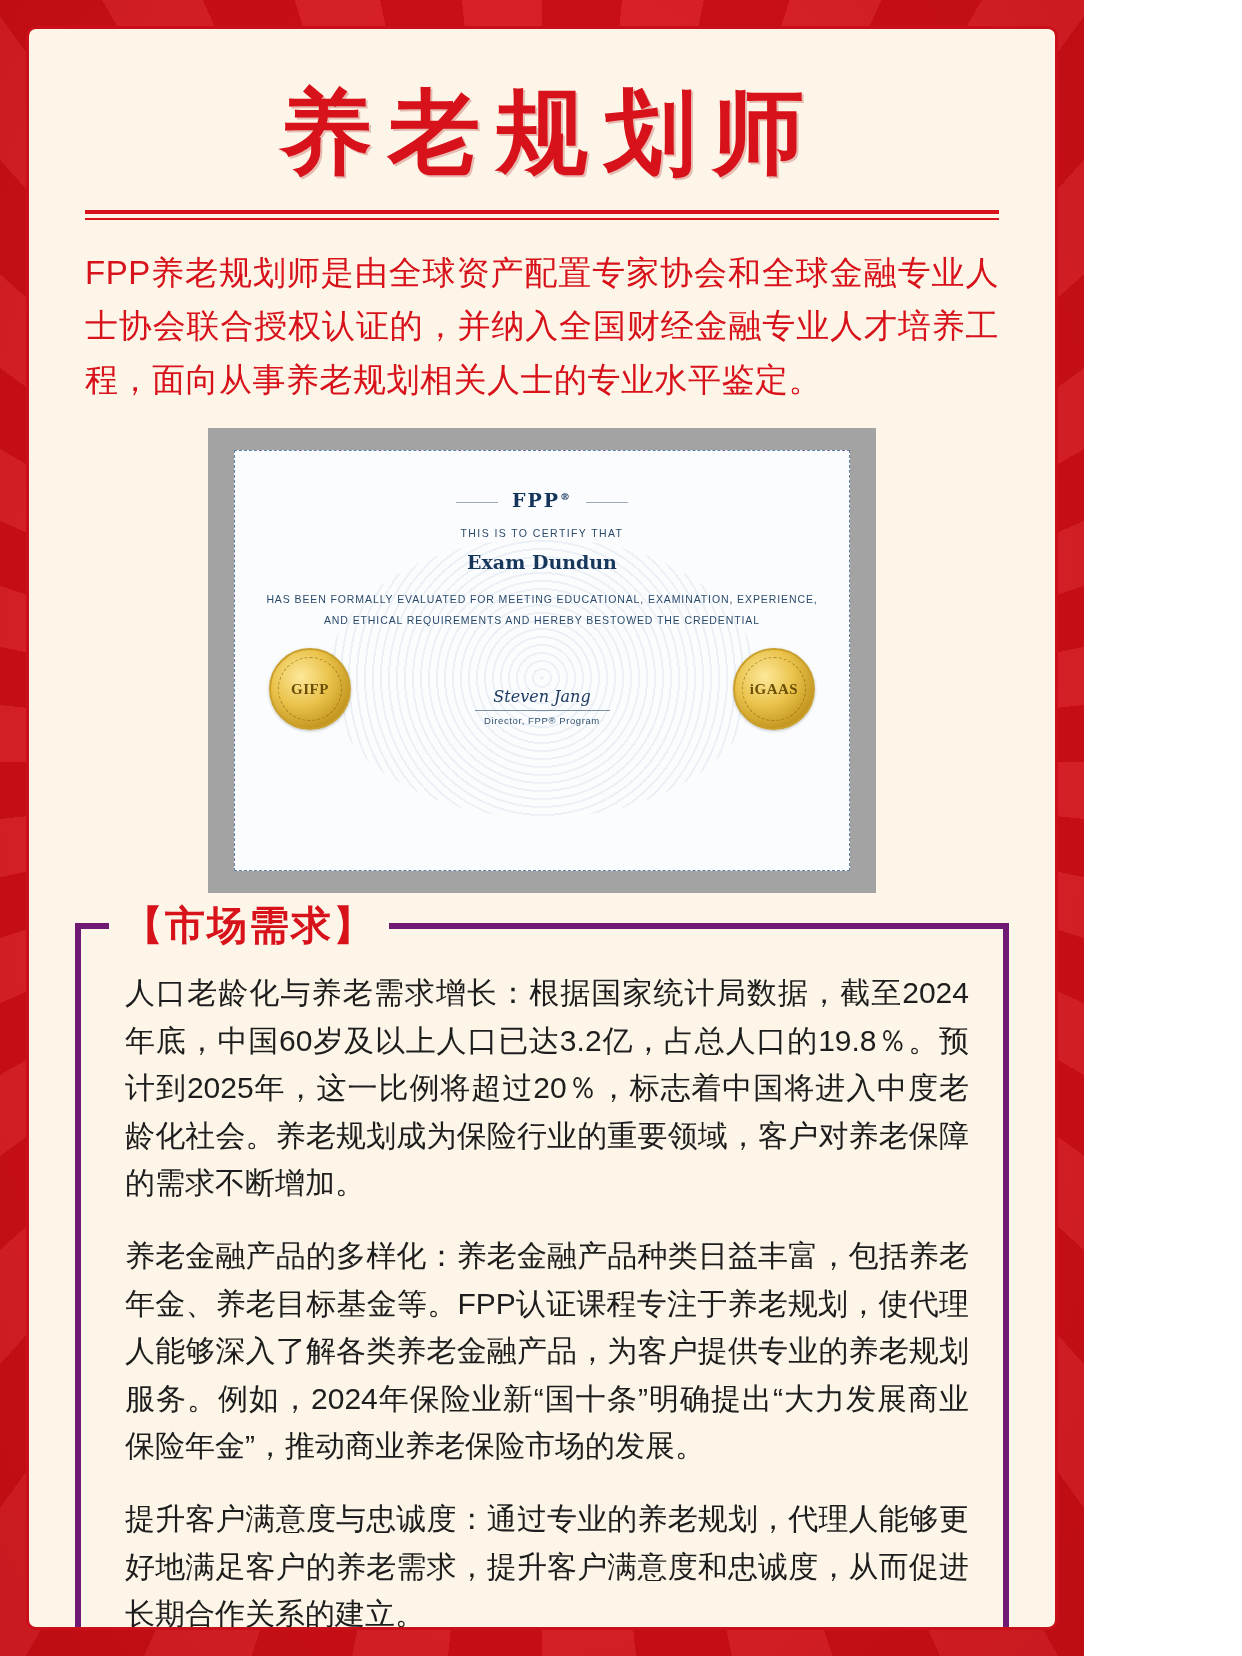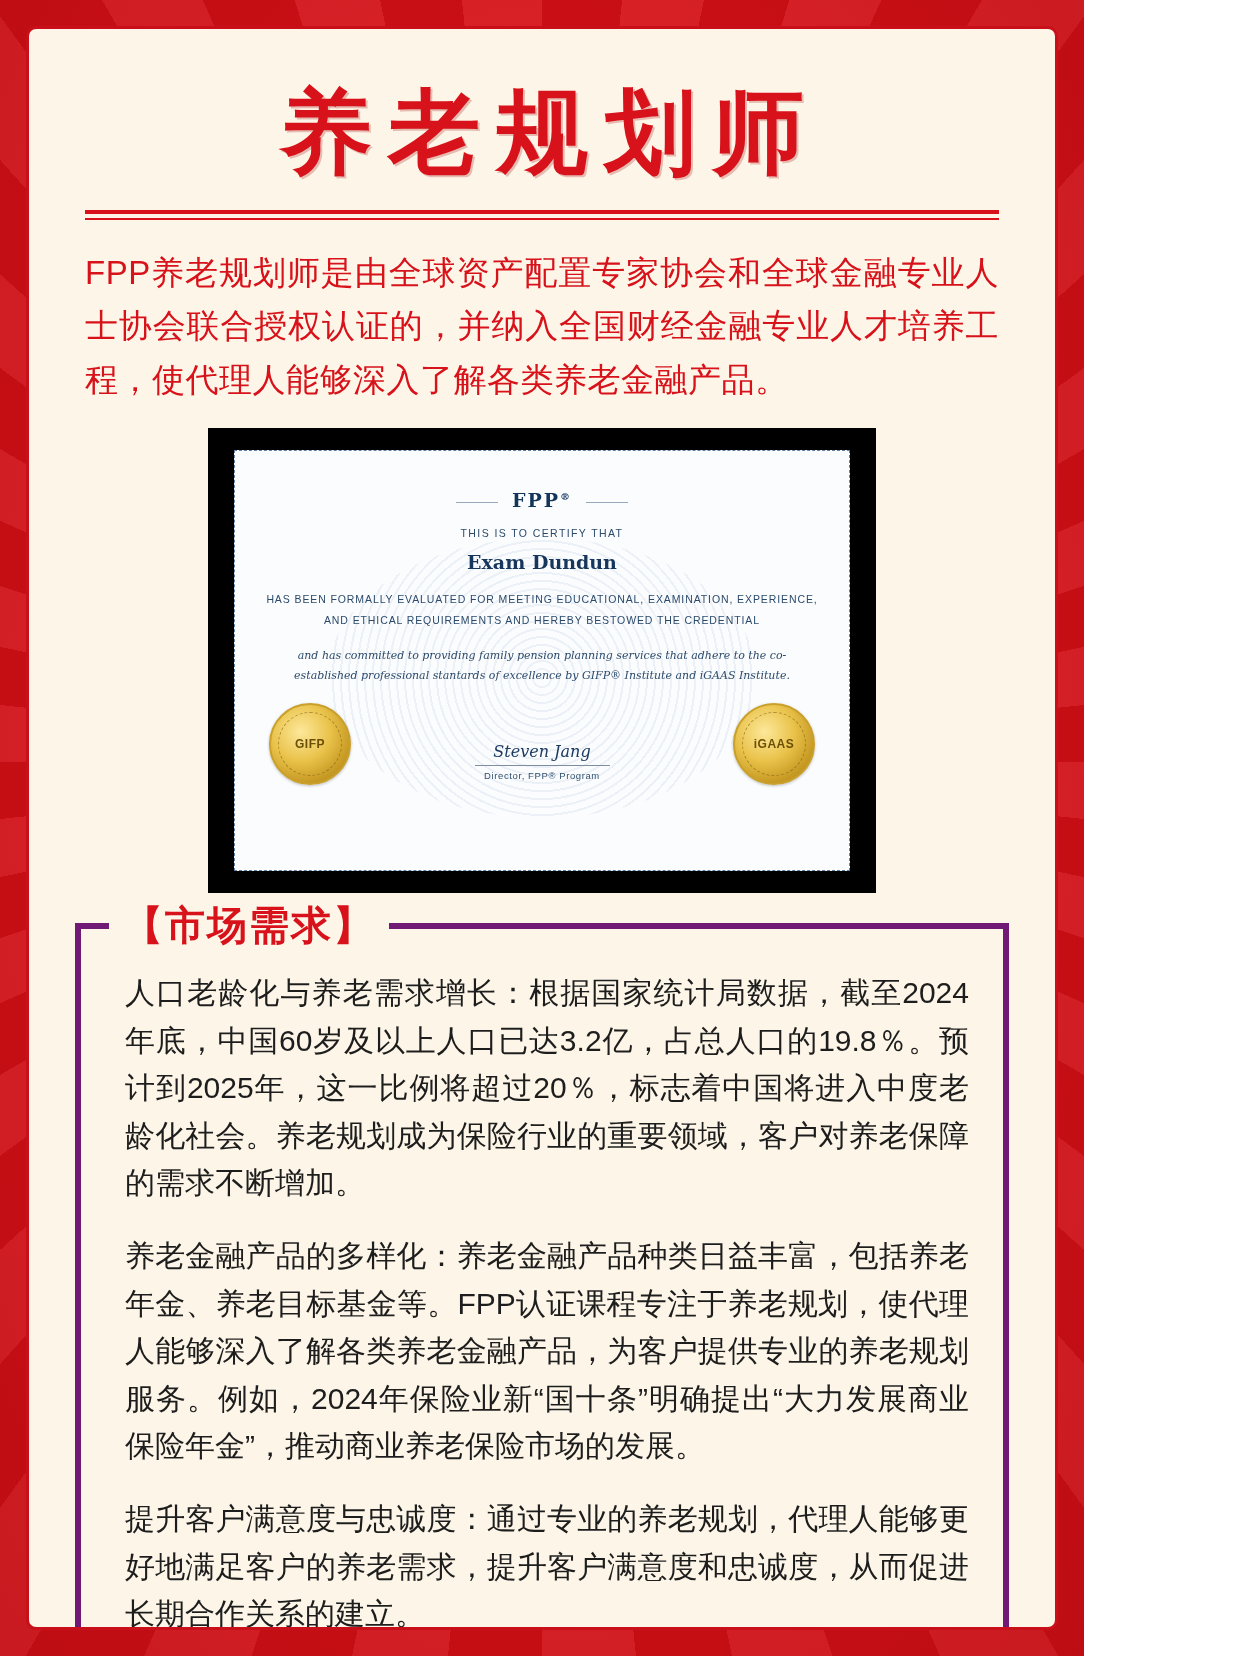--- a/index.html
+++ b/index.html
@@ -83,21 +83,21 @@
     text-align: justify;
     text-justify: inter-ideograph;
     letter-spacing: 0.5px;
   }
 
   
   .cert-wrap {
     margin: 22px auto 0 auto;
     width: 668px;
     height: 465px;
-    background: #000000;
+    background: #a3a3a3;
     position: relative;
     box-sizing: border-box;
   }
   .cert-inner {
     position: absolute;
     left: 26px; right: 26px; top: 22px; bottom: 22px;
     background: #fbfcfd;
     border: 1px dashed #5c7fa3;
     box-sizing: border-box;
     padding: 18px 30px;
@@ -193,23 +193,23 @@
     box-shadow: 0 1px 3px rgba(0,0,0,0.25);
   }
   .seal::before {
     content: "";
     position: absolute;
     inset: 7px;
     border-radius: 50%;
     border: 1px dashed rgba(120,90,10,0.55);
   }
   .seal-text {
-    font-family: Liberation Sans, sans-serif;
-    font-weight: bold;
-    font-size: 12px;
+    font-family: Liberation Serif, serif;
+    font-weight: bold;
+    font-size: 15px;
     color: #6b4f06;
     letter-spacing: 0.5px;
   }
   .sig-block {
     text-align: center;
     flex: 0 0 auto;
     margin-bottom: 4px;
   }
   .sig-script {
     font-family: "DejaVu Serif", "Liberation Serif", serif;
@@ -275,41 +275,40 @@
 <div class="poster">
   <div class="sunburst"></div>
   <div class="vignette"></div>
 
   <div class="card">
 
     <h1 class="title">养老规划师</h1>
 
     <div class="double-rule"></div>
 
-    <p class="intro">FPP养老规划师是由全球资产配置专家协会和全球金融专业人士协会联合授权认证的，并纳入全国财经金融专业人才培养工程，使代理人能够深入了解各类养老金融产品。</p>
+    <p class="intro">FPP养老规划师是由全球资产配置专家协会和全球金融专业人士协会联合授权认证的，并纳入全国财经金融专业人才培养工程，面向从事养老规划相关人士的专业水平鉴定。</p>
 
     <div class="cert-wrap">
       <div class="cert-inner">
         <div class="cert-guilloche"></div>
 
         <div class="cert-brand">
           <span class="dash"></span><span>FPP</span><span class="sup">®</span><span class="dash"></span>
         </div>
 
         <div class="cert-line-sm">THIS IS TO CERTIFY THAT</div>
 
         <div class="cert-name">Exam Dundun</div>
 
         <div class="cert-body">
           <div>HAS BEEN FORMALLY EVALUATED FOR MEETING EDUCATIONAL, EXAMINATION, EXPERIENCE,</div>
           <div>AND ETHICAL REQUIREMENTS AND HEREBY BESTOWED THE CREDENTIAL</div>
         </div>
 
 
-        <div class="cert-commit">and has committed to providing family pension planning services that adhere to the co-established professional stantards of excellence by GIFP® Institute and iGAAS Institute.</div>
 
         <div class="cert-footer">
           <div class="seal">
             <span class="seal-text">GIFP</span>
           </div>
 
           <div class="sig-block">
             <div class="sig-script">Steven Jang</div>
             <div class="sig-rule"></div>
             <div class="sig-label">Director, FPP® Program</div>

